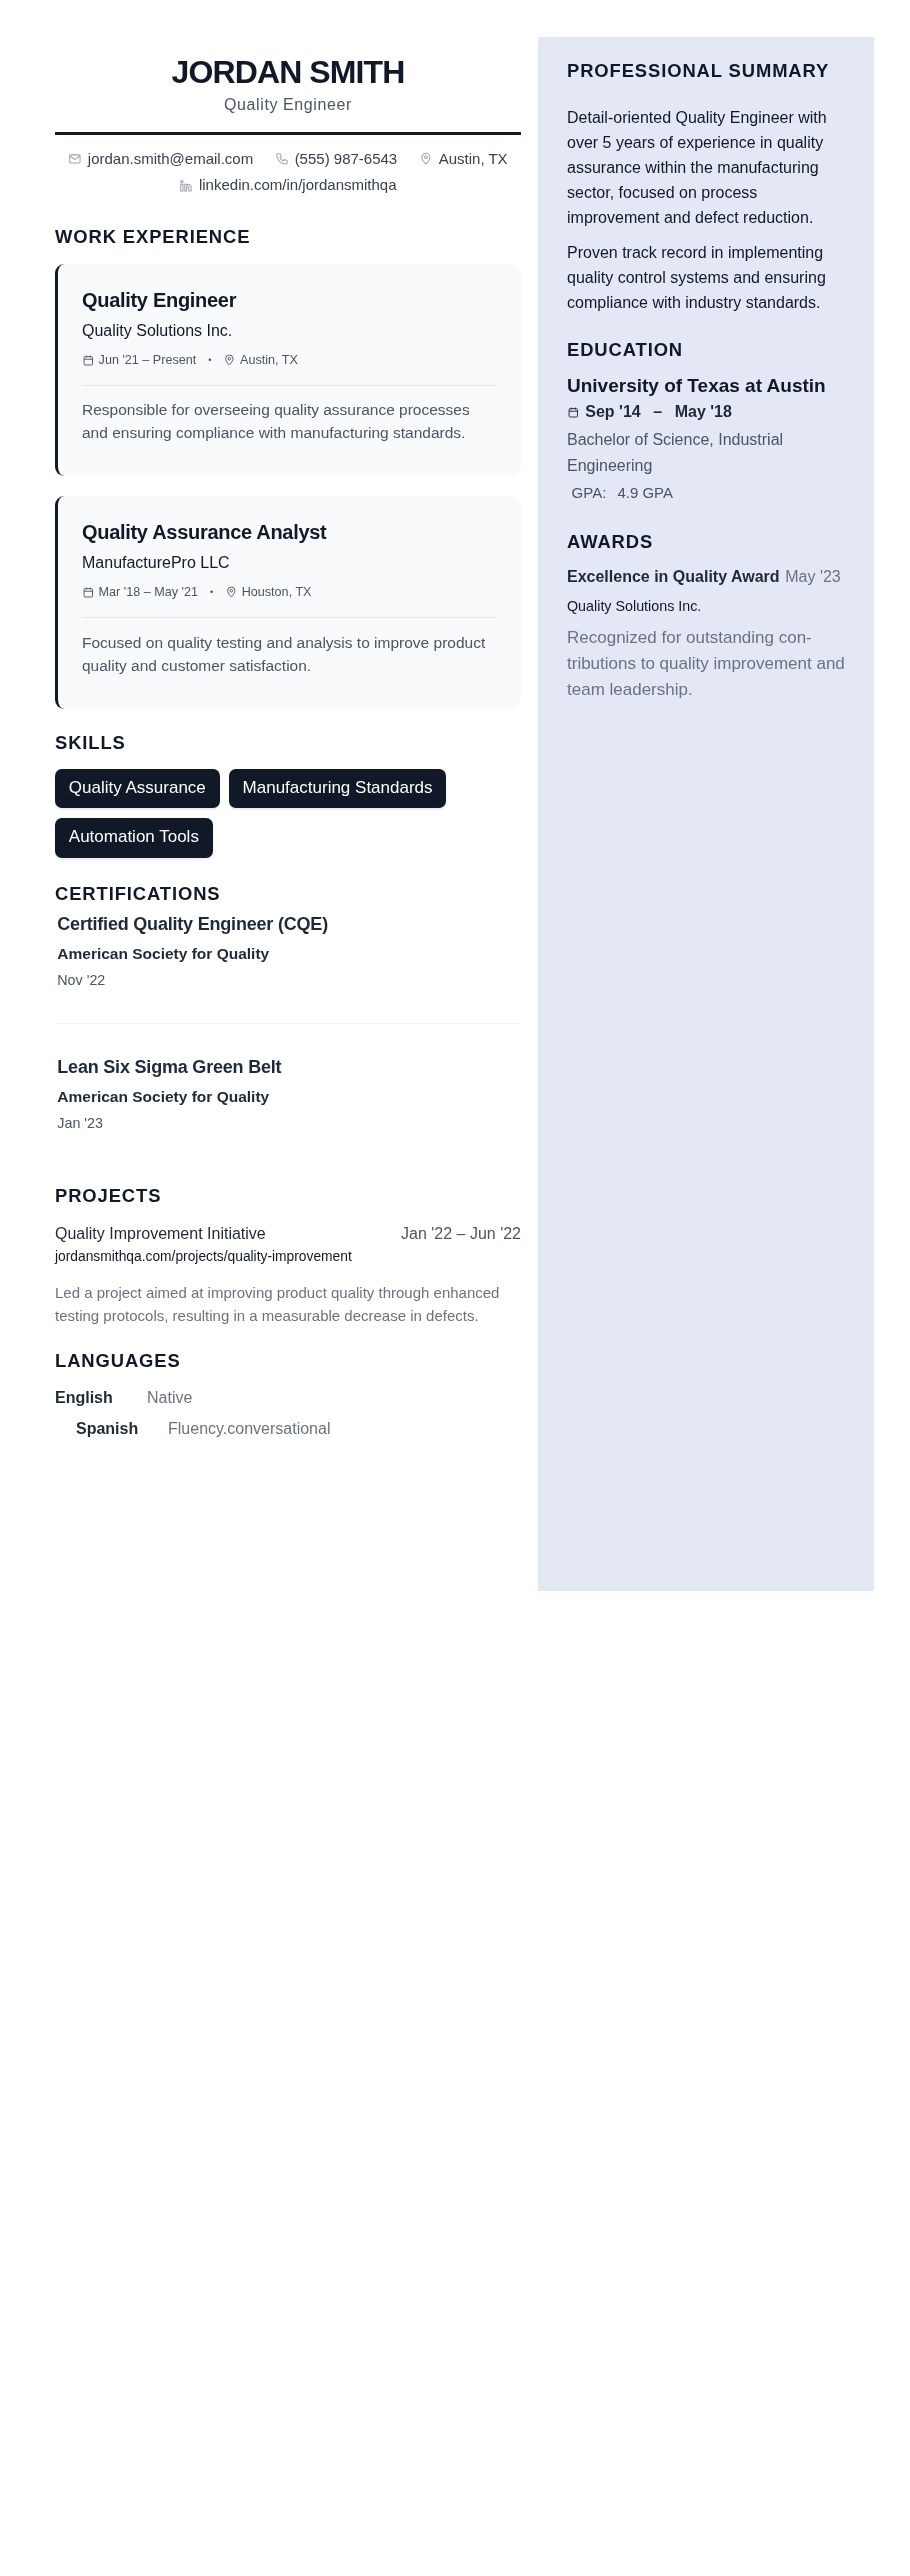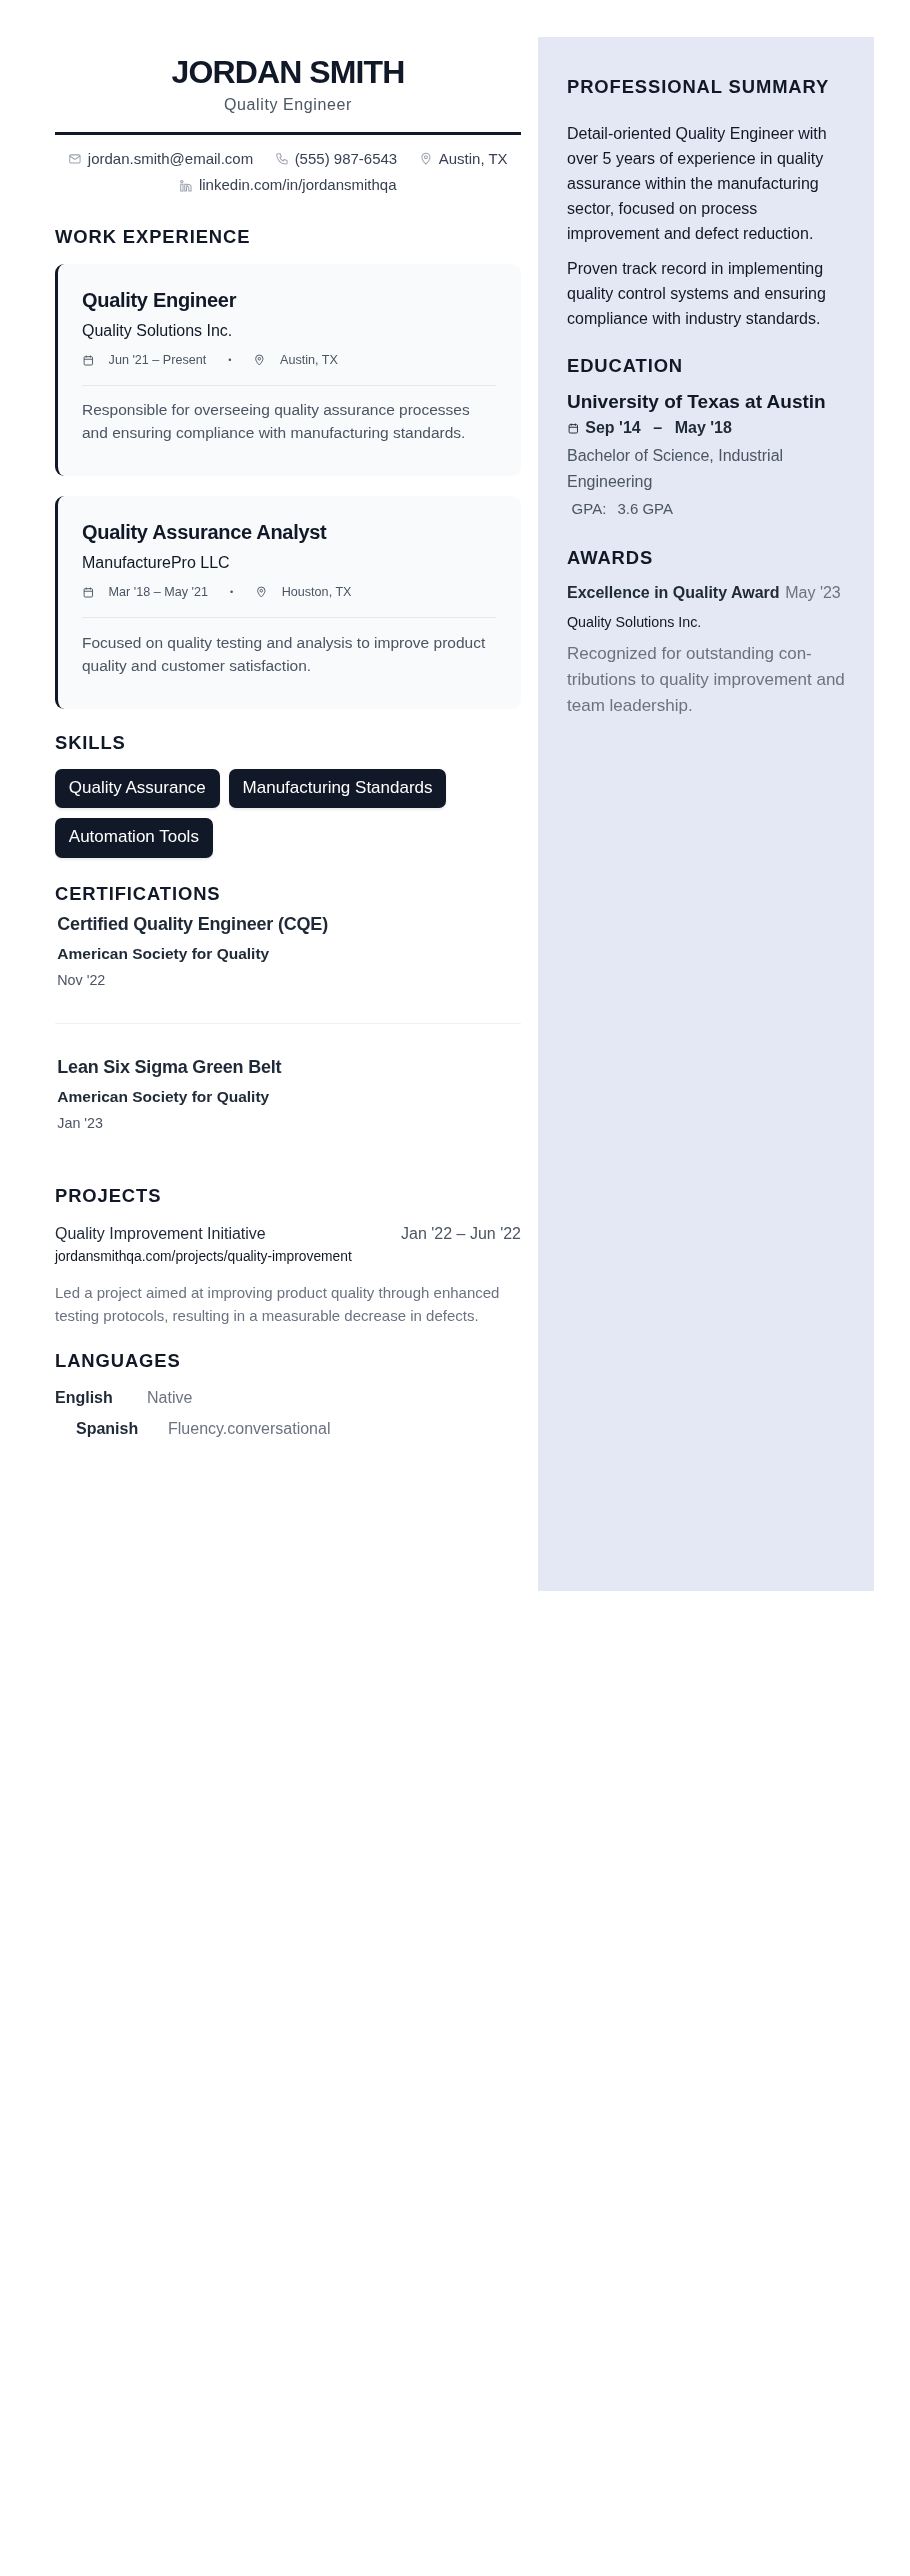--- a/index.html
+++ b/index.html
@@ -86,21 +86,21 @@
     }
     .job-company {
       font-size: 16px;
       color: #111827;
       margin-top: 8px;
       line-height: 20.6px;
     }
     .job-meta {
       display: flex;
       align-items: center;
-      gap: 14px;
+      gap: 4px;
       font-size: 12.6px;
       color: #4b5563;
       margin-top: 10.3px;
       line-height: 17px;
     }
     .job-meta svg { width: 12.6px; height: 12.6px; stroke: #4b5563; fill: none; stroke-width: 1.8; }
     .meta-dot { margin: 0 8px; font-size: 9.2px; }
     .job-divider {
       height: 1.1px;
       background: #e5e7eb;
@@ -210,21 +210,21 @@
     .lang-list .lang-row + .lang-row { margin-top: 8px; margin-left: 21px; }
 
     
     .sidebar {
       position: absolute;
       left: 538px;
       top: 37px;
       width: 336px;
       height: 1554px;
       background: #e3e8f4;
-      padding: 21px 25px 0 29px;
+      padding: 5px 25px 0 29px;
     }
     .side-title {
       font-size: 18.4px;
       font-weight: 700;
       letter-spacing: 0.9px;
       color: #111827;
       line-height: 23px;
       margin-top: 17px;
     }
     .summary-p {
@@ -444,21 +444,21 @@
           <rect x="4" y="5" width="16" height="16" rx="2"></rect>
           <path d="M4 10h16M8 3v4M16 3v4"></path>
         </svg>
       <span>Sep '14</span>
       <span class="edu-dash">–</span>
       <span>May '18</span>
     </div>
     <div class="edu-degree">Bachelor of Science, Industrial Engineering</div>
     <div class="edu-gpa">
       <span class="gpa-label">GPA:</span>
-      <span>3.6 GPA</span>
+      <span>4.9 GPA</span>
     </div>
 
     <div class="side-title awards-title">AWARDS</div>
     <div class="award">
       <div class="award-head">
         <span class="award-name">Excellence in Quality Award</span>
         <span class="award-date">May '23</span>
       </div>
       <div class="award-org">Quality Solutions Inc.</div>
       <div class="award-desc">Recognized for outstanding con­tributions to quality improvement and team leadership.</div>

